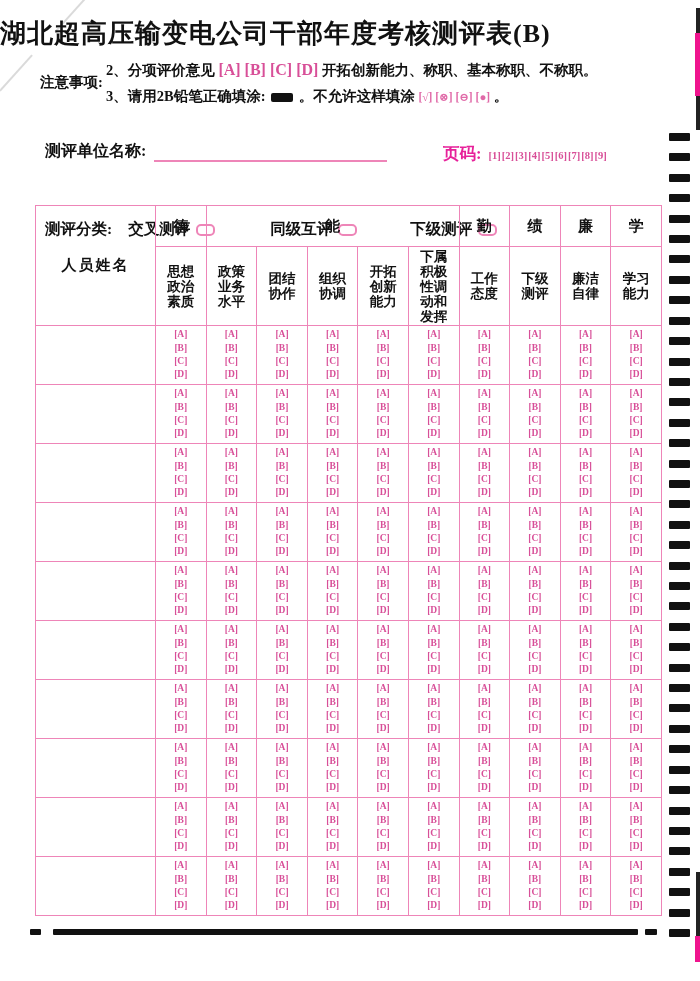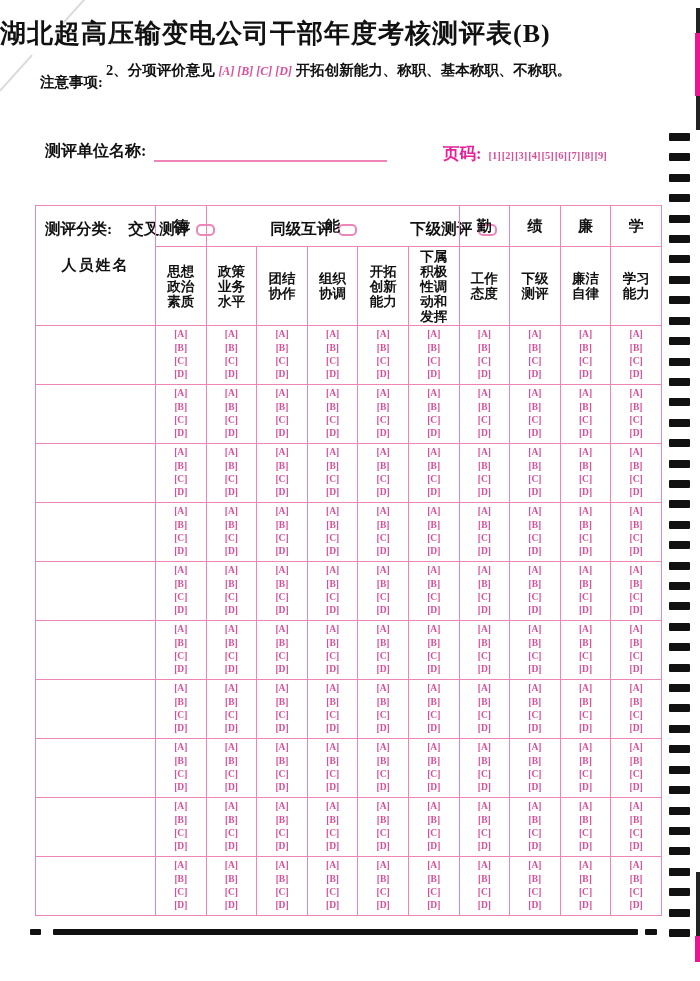--- a/index.html
+++ b/index.html
@@ -14,21 +14,21 @@
   .artifact{position:absolute;height:2px;background:#c6c6c6;opacity:.65;}
   .artifact.a1{left:46px;top:10px;width:56px;transform:rotate(-48deg);}
   .artifact.a2{left:-8px;top:72px;width:48px;transform:rotate(-48deg);}
 
   .title{position:absolute;top:16px;left:0;right:38px;
     font-size:26px;font-weight:bold;letter-spacing:1px;white-space:nowrap;}
 
   .notes{position:absolute;left:40px;top:57px;font-size:14.5px;font-weight:600;line-height:26px;}
   .notes-label{position:absolute;left:0;top:12px;}
   .note-item{margin-left:66px;white-space:nowrap;}
-  .pink-marks{color:var(--pink);font-size:12px;font-weight:600;font-style:italic;}
+  .pink-marks{color:var(--pink);font-size:16px;font-weight:600;}
   .wrong-marks{color:#e06aa8;font-size:11.5px;font-weight:600;}
   .black-block{display:inline-block;width:22px;height:9px;background:#111;border-radius:2px;vertical-align:middle;margin:0 2px;}
 
   .unit-row{position:absolute;left:45px;top:141px;font-size:16px;font-weight:600;}
   .unit-blank{display:inline-block;width:233px;height:16px;border-bottom:2px solid var(--pink-border);
     vertical-align:bottom;margin-left:8px;}
 
   .page-row{position:absolute;left:443px;top:143px;white-space:nowrap;font-family:Liberation Serif, serif;}
   .page-label{color:var(--pink-bright);font-weight:bold;font-size:16.5px;vertical-align:middle;}
   .page-nums{vertical-align:middle;margin-left:6px;}
@@ -73,20 +73,21 @@
 
 <div class="artifact a1"></div>
 <div class="artifact a2"></div>
 
 <div class="title">湖北超高压输变电公司干部年度考核测评表(B)</div>
 
 <div class="notes">
   <span class="notes-label">注意事项:</span>
   <div id="notes-items">
       <div class="note-item"><span>2、</span><span>分项评价意见 </span><span class="pink-marks">[A] [B] [C] [D]</span><span> 开拓创新能力、称职、基本称职、不称职。</span></div>
+      <div class="note-item"><span>3、</span><span>请用2B铅笔正确填涂: </span><span class="black-block"></span><span> 。不允许这样填涂 </span><span class="wrong-marks">[√] [⊗] [⊖] [●]</span><span> 。</span></div>
     </div>
 </div>
 
 <div class="unit-row">
   <span>测评单位名称:</span><span class="unit-blank"></span>
 </div>
 
 <div class="page-row">
   <span class="page-label">页码:</span><span class="page-nums" id="page-nums"><span>[1]</span><span>[2]</span><span>[3]</span><span>[4]</span><span>[5]</span><span>[6]</span><span>[7]</span><span>[8]</span><span>[9]</span></span>
 </div>

